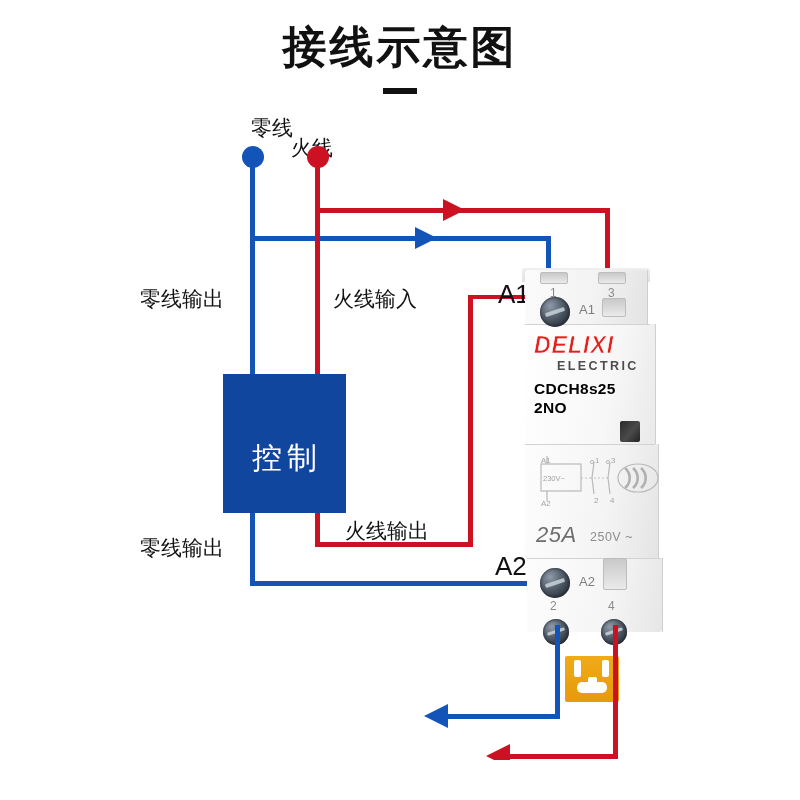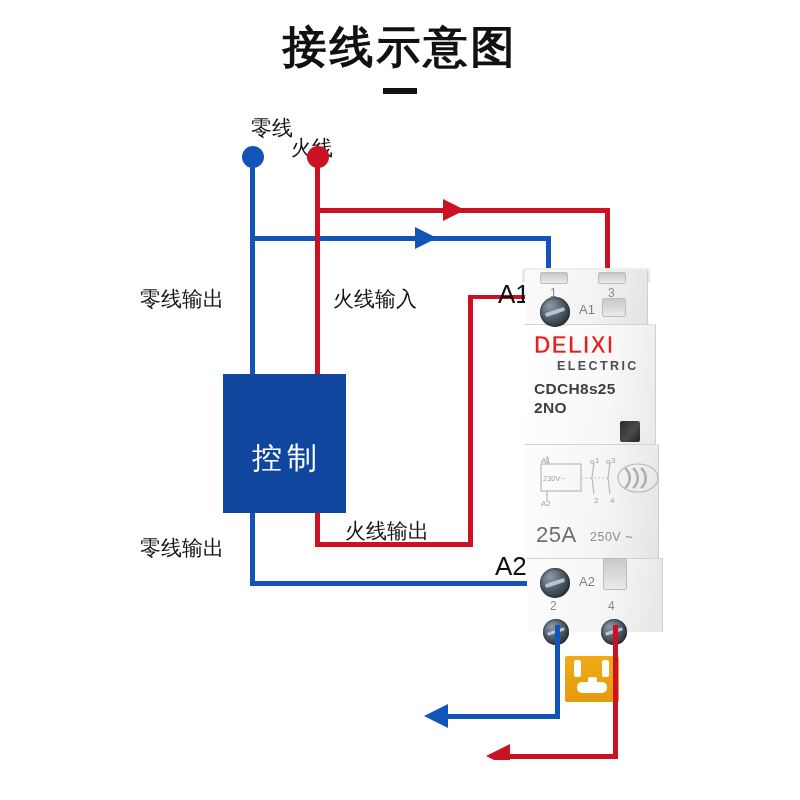--- a/index.html
+++ b/index.html
@@ -194,31 +194,32 @@
   }
   .brand-electric {
     position: absolute;
     color: #4d4d4d;
     font-size: 12.5px;
     letter-spacing: 2.4px;
     font-weight: bold;
   }
   .model-txt {
     position: absolute;
-    color: #404040;
+    color: #000000;
     font-size: 15.5px;
     font-weight: bold;
     line-height: 1.22;
     letter-spacing: .3px;
   }
   .rating-a {
     position: absolute;
     color: #6e6e6e;
     font-size: 22px;
     letter-spacing: .5px;
+    font-style: italic;
   }
   .rating-v {
     position: absolute;
     color: #8d8d8d;
     font-size: 12.5px;
     letter-spacing: .5px;
   }
   .term-num {
     position: absolute;
     color: #8a8a8a;
@@ -330,21 +331,21 @@
 
     <div class="hole" style="left:40px; top:14px; width:26px; height:10px;"></div>
     <div class="hole" style="left:98px; top:14px; width:26px; height:10px;"></div>
     <div class="term-num" style="left:50px; top:28px;">1</div>
     <div class="term-num" style="left:108px; top:28px;">3</div>
 
     <div class="screw" style="left:40px; top:39px;"></div>
     <div class="term-a" style="left:79px; top:44px;">A1</div>
     <div class="hole" style="left:102px; top:40px; width:22px; height:17px;"></div>
 
-    <div class="brand-delixi" style="left:34px; top:74px;">DELIXI</div>
+    <div class="brand-delixi" style="left:34px; top:74px;font-style:italic;">DELIXI</div>
     <div class="brand-electric" style="left:57px; top:101px;">ELECTRIC</div>
     <div class="model-txt" style="left:34px; top:122px;">CDCH8s25</div>
     <div class="model-txt" style="left:34px; top:141px;">2NO</div>
 
     <div class="hole-dark" style="left:120px; top:163px; width:20px; height:21px;"></div>
 
     <div class="schem">
       <svg width="132" height="58" viewBox="0 0 132 58">
         <rect x="11" y="10" width="40" height="27" fill="none" stroke="#b9b9b9" stroke-width="1.2"></rect>
         <line x1="17" y1="2" x2="17" y2="10" stroke="#b9b9b9" stroke-width="1.2"></line>

